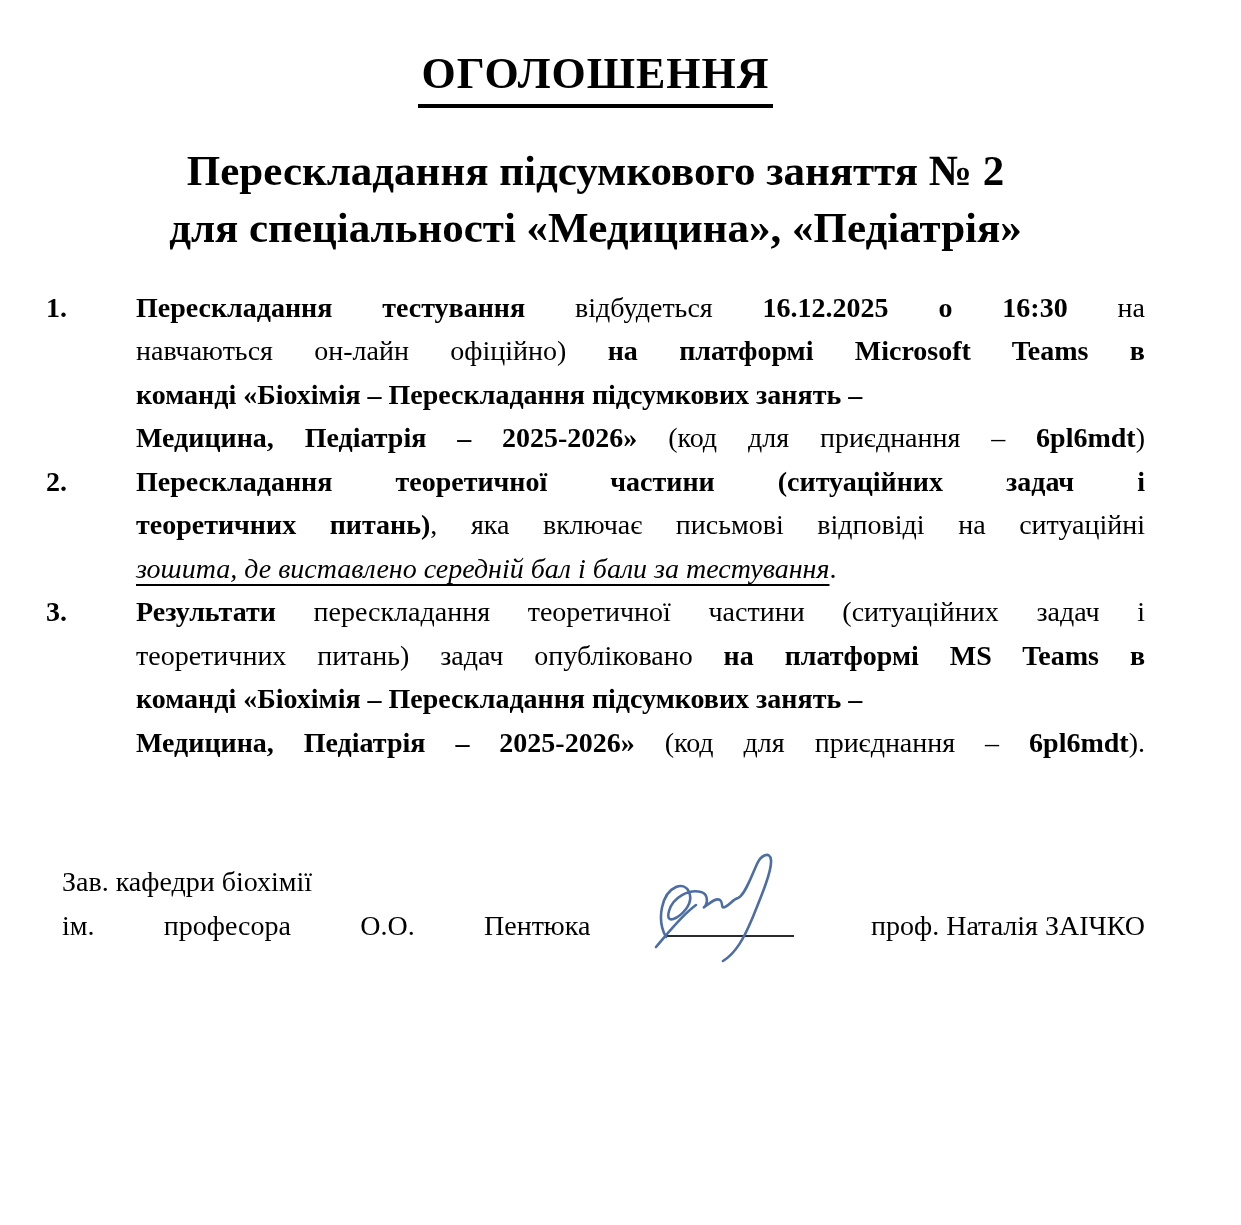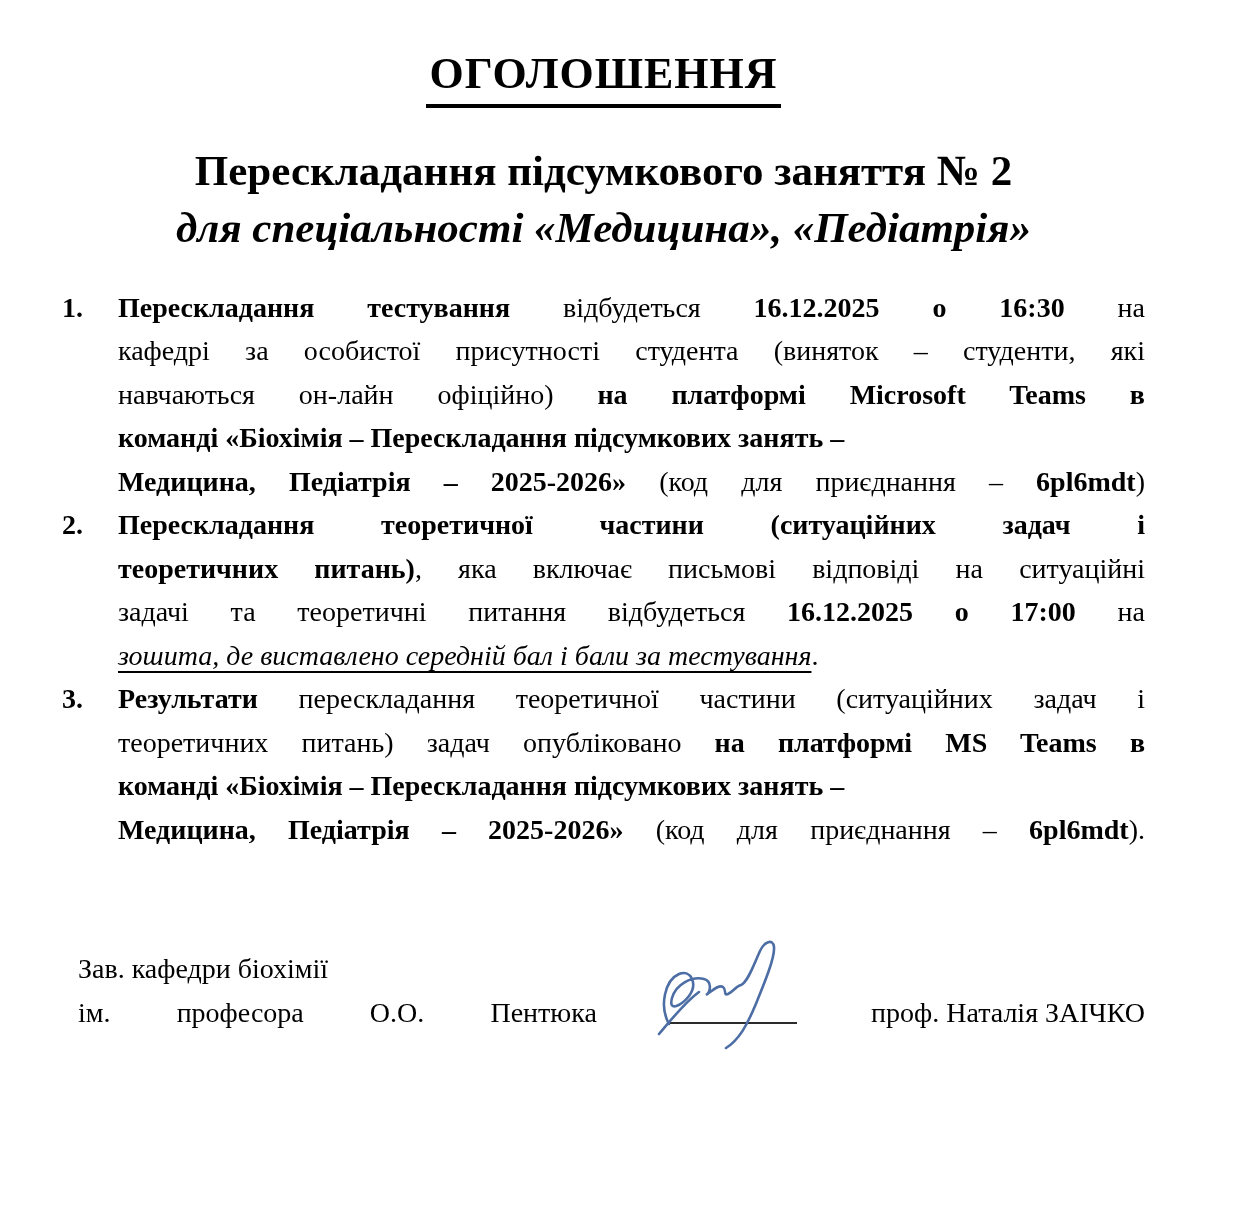--- a/index.html
+++ b/index.html
@@ -11,21 +11,21 @@
     height: 1225px;
     background: #ffffff;
     color: #000000;
     font-family: "Liberation Serif", "DejaVu Serif", serif;
     overflow: hidden;
   }
   .doc {
     box-sizing: border-box;
     width: 1241px;
     height: 1225px;
-    padding: 48px 96px 0 62px;
+    padding: 48px 96px 0 46px;
   }
   .title-wrap {
     text-align: center;
   }
   .title {
     display: inline-block;
     font-size: 44px;
     font-weight: bold;
     letter-spacing: 1px;
     line-height: 1.2;
@@ -33,21 +33,20 @@
     padding: 0 3px 3px 3px;
   }
   .subtitle {
     margin-top: 34px;
     text-align: center;
     font-weight: bold;
     font-size: 43px;
     line-height: 57px;
   }
   .subtitle .line2 {
-    font-style: italic;
   }
   .list {
     margin-top: 30px;
     font-size: 28px;
     line-height: 43.5px;
   }
   .item {
     display: flex;
   }
   .num {
@@ -55,20 +54,21 @@
     width: 56px;
     font-weight: bold;
   }
   .content {
     flex: 1;
     min-width: 0;
   }
   .line {
     text-align: justify;
     text-align-last: justify;
+    margin-left: 34px;
   }
   .line.nojust {
     text-align: right;
     text-align-last: left;
   }
   .content span.b { font-weight: bold; }
   .content span.iu {
     font-style: italic;
     text-decoration: underline;
     text-decoration-thickness: 2px;
@@ -121,32 +121,30 @@
   <div class="subtitle">
     <div class="line1">Перескладання підсумкового заняття № 2</div>
     <div class="line2">для спеціальності «Медицина», «Педіатрія»</div>
   </div>
 
   <div class="list">
       <div class="item">
         <div class="num">1.</div>
         <div class="content">
           <div class="line"><span class="b">Перескладання тестування</span><span class=""> відбудеться </span><span class="b">16.12.2025 о 16:30</span><span class=""> на</span></div>
-          <div class="line"><span class="">кафедрі за особистої присутності студента (виняток – студенти, які</span></div>
           <div class="line"><span class="">навчаються он-лайн офіційно)</span><span class="b"> на платформі Microsoft Teams в</span></div>
           <div class="line nojust"><span class="b">команді «Біохімія – Перескладання підсумкових занять –</span></div>
           <div class="line"><span class="b">Медицина, Педіатрія – 2025-2026»</span><span class=""> (код для приєднання – </span><span class="b">6pl6mdt</span><span class="">)</span></div>
         </div>
       </div>
       <div class="item">
         <div class="num">2.</div>
         <div class="content">
           <div class="line"><span class="b">Перескладання теоретичної частини (ситуаційних задач і</span></div>
           <div class="line"><span class="b">теоретичних питань)</span><span class="">, яка включає письмові відповіді на ситуаційні</span></div>
-          <div class="line"><span class="">задачі та теоретичні питання відбудеться </span><span class="b">16.12.2025 о 17:00</span><span class=""> на</span></div>
           <div class="line nojust"><span class="iu">зошита, де виставлено середній бал і бали за тестування</span><span class="">.</span></div>
         </div>
       </div>
       <div class="item">
         <div class="num">3.</div>
         <div class="content">
           <div class="line"><span class="b">Результати</span><span class=""> перескладання теоретичної частини (ситуаційних задач і</span></div>
           <div class="line"><span class="">теоретичних питань) задач опубліковано </span><span class="b">на платформі MS Teams в</span></div>
           <div class="line nojust"><span class="b">команді «Біохімія – Перескладання підсумкових занять –</span></div>
           <div class="line"><span class="b">Медицина, Педіатрія – 2025-2026»</span><span class=""> (код для приєднання – </span><span class="b">6pl6mdt</span><span class="">).</span></div>

